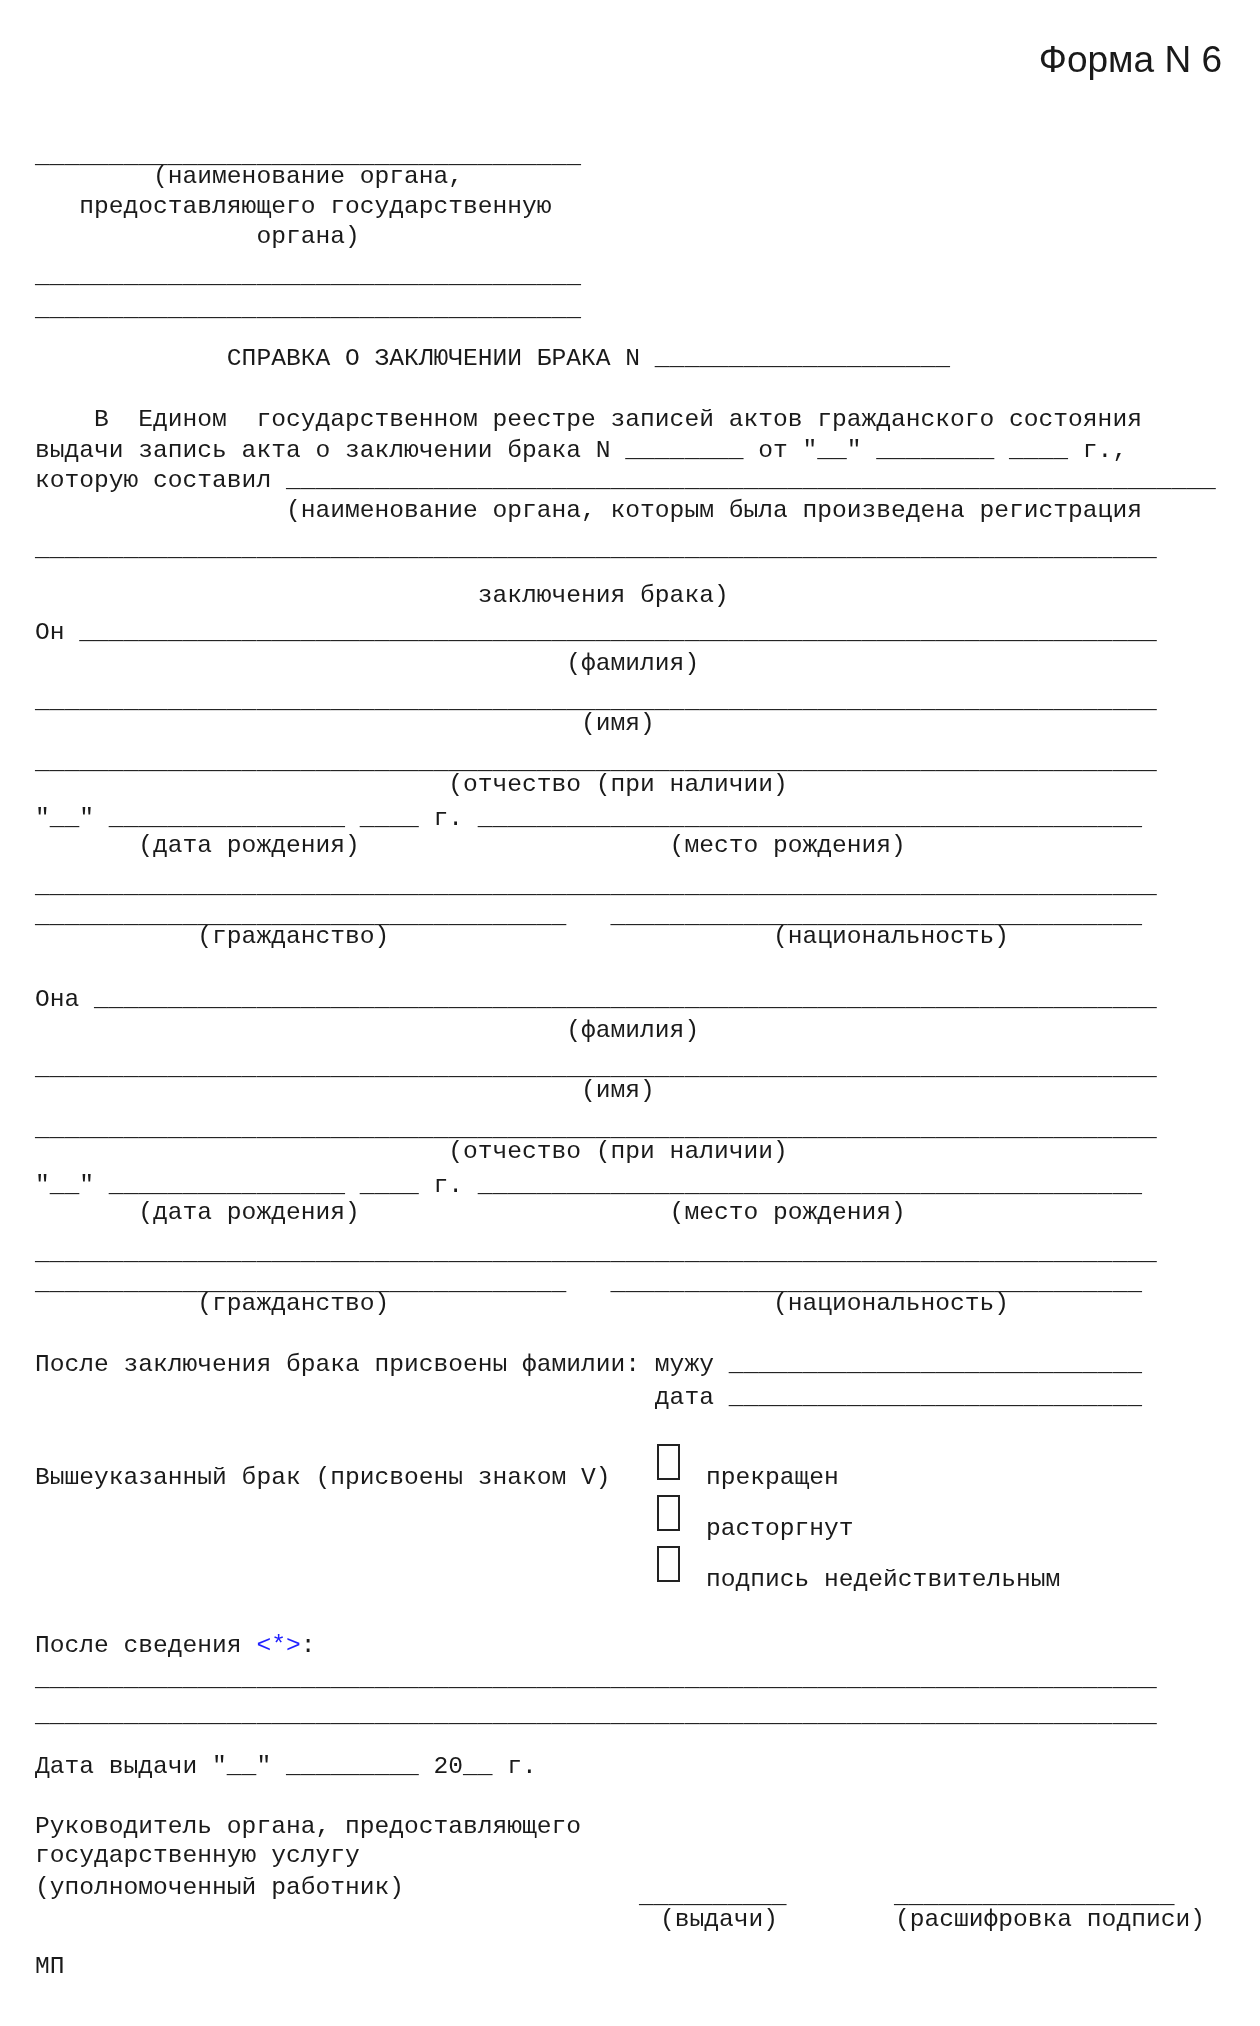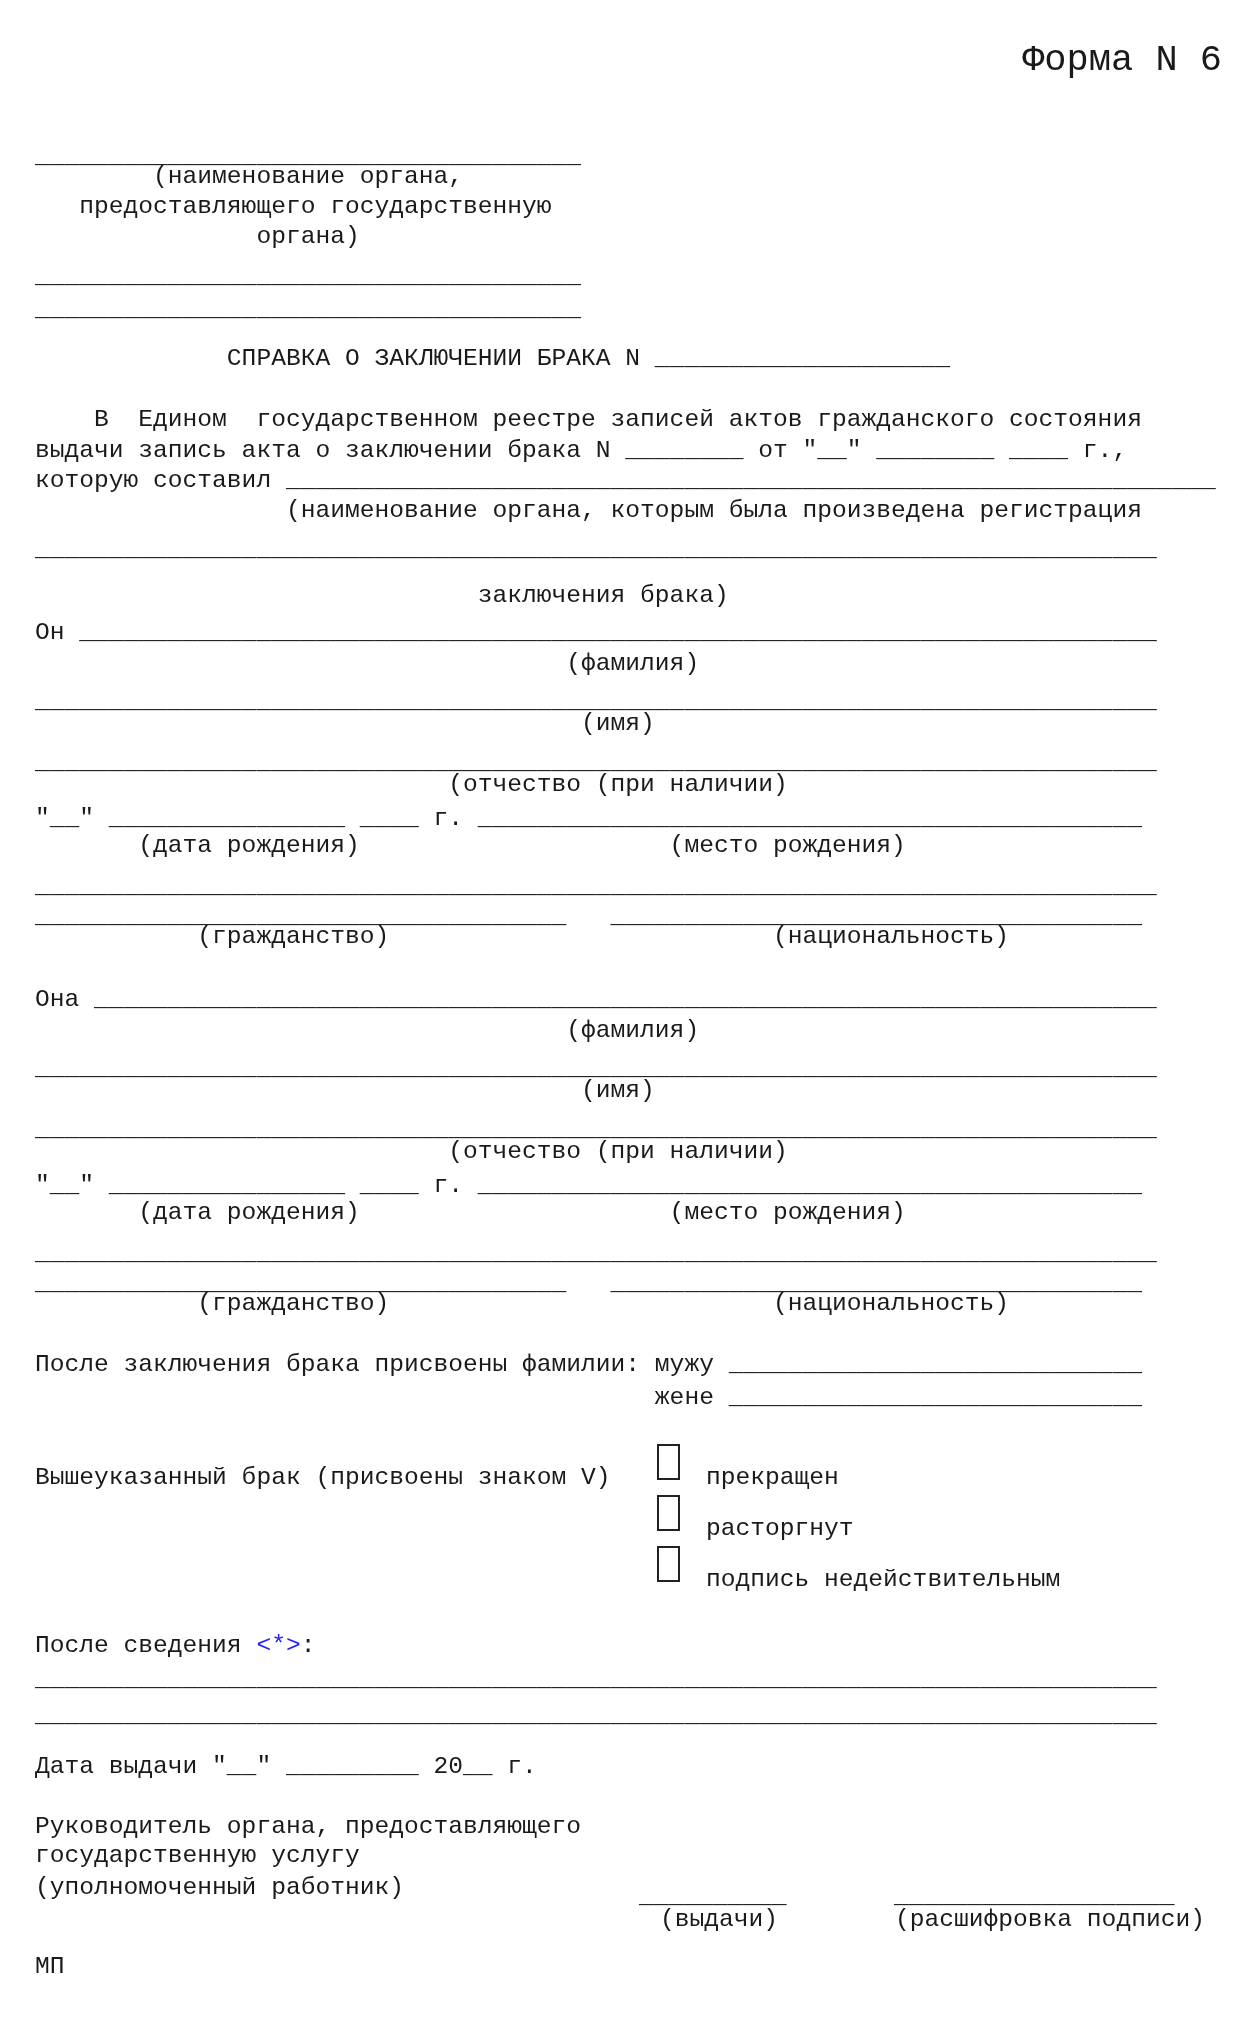--- a/index.html
+++ b/index.html
@@ -4,21 +4,21 @@
 <style>
   html, body { margin:0; padding:0; background:#ffffff; }
   body { width:1260px; height:2026px; position:relative; overflow:hidden; color:#1a1a1a; }
   .ln {
     position:absolute; left:35px; white-space:pre;
     font-family:"Liberation Mono", "DejaVu Sans Mono", monospace;
     font-size:24.6px; line-height:30px; height:30px; letter-spacing:0;
   }
   .title {
     position:absolute; right:38px; top:38px;
-    font-family:Liberation Mono, monospace;
+    font-family:Liberation Sans, sans-serif;
     font-size:37px; line-height:44px; white-space:pre;
   }
   .link { color:#1f1fff; cursor:pointer; }
   .cb {
     position:absolute; width:23px; height:36px;
     border:2px solid #222; box-sizing:border-box; background:#fff;
   }
 </style>
 </head>
 <body>
@@ -59,21 +59,21 @@
 <div class="ln" style="top:1076px">                                     (имя)</div>
 <div class="ln" style="top:1115px">____________________________________________________________________________</div>
 <div class="ln" style="top:1137px">                            (отчество (при наличии)</div>
 <div class="ln" style="top:1171px">"__" ________________ ____ г. _____________________________________________</div>
 <div class="ln" style="top:1198px">       (дата рождения)                     (место рождения)</div>
 <div class="ln" style="top:1239px">____________________________________________________________________________</div>
 <div class="ln" style="top:1269px">____________________________________   ____________________________________</div>
 <div class="ln" style="top:1289px">           (гражданство)                          (национальность)</div>
 
 <div class="ln" style="top:1350px">После заключения брака присвоены фамилии: мужу ____________________________</div>
-<div class="ln" style="top:1383px">                                          жене ____________________________</div>
+<div class="ln" style="top:1383px">                                          дата ____________________________</div>
 
 <div class="ln" style="top:1463px">Вышеуказанный брак (присвоены знаком V)</div>
 
 <div class="cb" style="left:657px; top:1444px"></div>
 <div class="ln" style="left:706px; top:1463px">прекращен</div>
 
 <div class="cb" style="left:657px; top:1495px"></div>
 <div class="ln" style="left:706px; top:1514px">расторгнут</div>
 
 <div class="cb" style="left:657px; top:1546px"></div>

